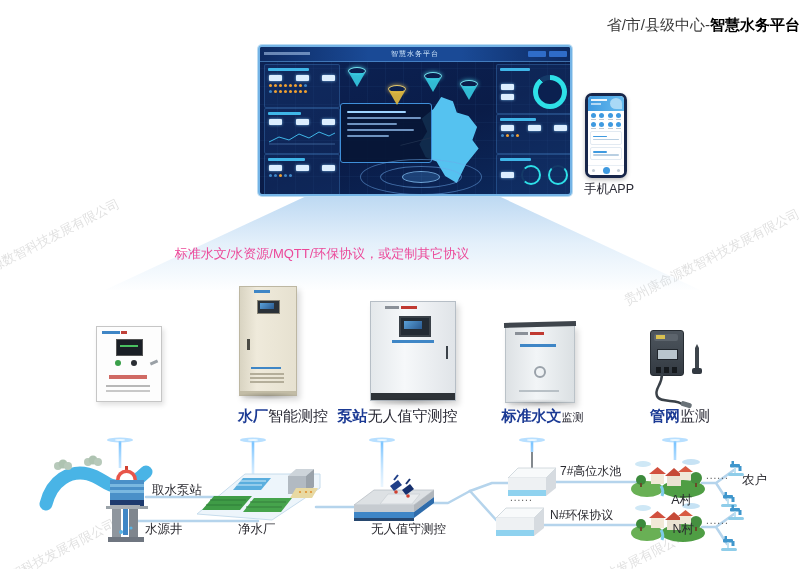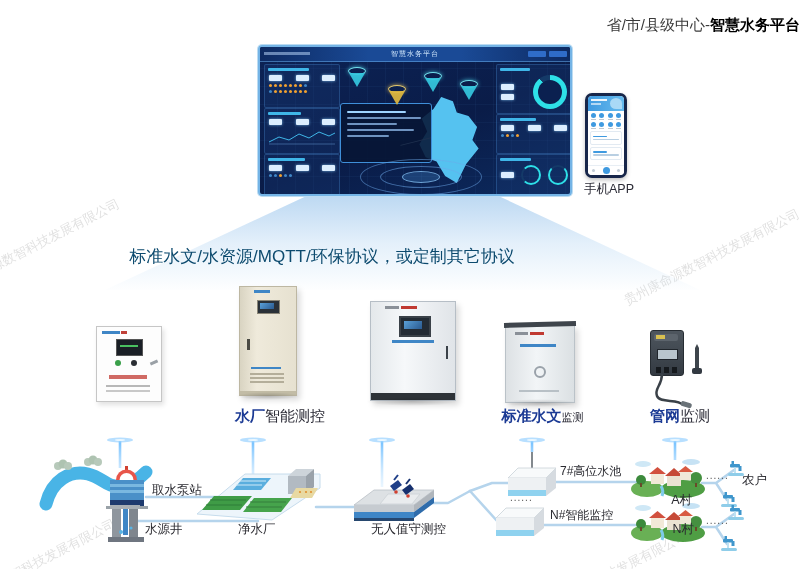--- a/index.html
+++ b/index.html
@@ -62,21 +62,21 @@
   #phone .nav .s{position:absolute;top:3px;width:3px;height:3px;border-radius:50%;background:#c2ccd6;}
 
   
   #funnel{position:absolute;left:105px;top:197px;width:595px;height:93px;
           clip-path:polygon(33.5% 0%,66.5% 0%,100% 100%,0% 100%);
           background:linear-gradient(180deg,rgba(125,180,230,.50) 0%,rgba(165,205,240,.30) 50%,rgba(225,242,252,.06) 100%);}
   #band{position:absolute;left:296px;top:202px;width:215px;height:31px;
         clip-path:polygon(10% 0,90% 0,100% 100%,0 100%);
         background:linear-gradient(180deg,#9ccaee,#c4e1f5);}
   #band .t{font-size:14.5px;font-weight:500;line-height:31px;text-align:center;color:#1f6fc0;}
-  #proto{position:absolute;left:0;top:245px;width:644px;text-align:center;font-size:17px;color:#0c4a6e;}
+  #proto{position:absolute;left:0;top:245px;width:644px;text-align:center;font-size:13px;color:#ec4899;}
 
   
   .shadow{position:absolute;border-radius:50%;background:radial-gradient(ellipse at center,rgba(0,0,0,.18),rgba(0,0,0,0) 70%);}
   .devlbl{position:absolute;top:407px;font-size:15px;white-space:nowrap;text-align:center;}
   .devlbl .b{font-weight:bold;color:#1b3a94;}
   .devlbl .r{color:#2a2a35;}
 
   
   .flbl{position:absolute;font-size:12.5px;color:#2a2a30;white-space:nowrap;}
   .dots{position:absolute;font-size:10px;color:#555;letter-spacing:1px;}
@@ -339,22 +339,25 @@
       <div class="abs" style="left:21px;top:36px;width:5px;height:6px;background:#15191d;"></div>
     </div>
     <svg class="abs" style="left:0;top:0;" width="60" height="84">
       <path d="M45,44 L45,22 L47,18 L49,22 L49,44 Z" fill="#3e454c"></path>
       <rect x="42" y="42" width="10" height="6" rx="2" fill="#333a42"></rect>
       <path d="M12,48 C12,60 4,62 7,70 C10,78 28,72 33,79" fill="none" stroke="#3a4148" stroke-width="2.5"></path>
       <rect x="31" y="76" width="11" height="5" rx="2" transform="rotate(18 36 78)" fill="#6a7278"></rect>
     </svg>
   </div>
 
-  <div class="devlbl" style="left:205px;width:120px;text-align:right;">
+  <div class="devlbl" style="left:223px;width:120px;">
     <span class="b">水厂</span><span class="r">智能测控</span>
+  </div>
+  <div class="devlbl" style="left:330px;width:135px;">
+    <span class="b">泵站</span><span class="r">无人值守测控</span>
   </div>
   <div class="devlbl" style="left:485px;width:115px;">
     <span class="b">标准水文</span><span class="r" style="font-size:11px;">监测</span>
   </div>
   <div class="devlbl" style="left:640px;width:80px;">
     <span class="b">管网</span><span class="r">监测</span>
   </div>
 
   <svg class="abs" style="left:0;top:430px;" width="800" height="139" viewBox="0 0 800 139">
     <defs>
@@ -508,21 +511,21 @@
     <use href="#faucet" x="721" y="62"></use>
     <use href="#faucet" x="728" y="75"></use>
     <use href="#faucet" x="721" y="106"></use>
   </svg>
 
   <div class="flbl" style="left:152px;top:482px;">取水泵站</div>
   <div class="flbl" style="left:145px;top:521px;">水源井</div>
   <div class="flbl" style="left:238px;top:521px;">净水厂</div>
   <div class="flbl ctr" style="left:346px;top:521px;width:100px;">无人值守测控</div>
   <div class="flbl" style="left:560px;top:463px;font-size:12px;">7#高位水池</div>
-  <div class="flbl" style="left:550px;top:507px;font-size:12px;">N#智能监控</div>
+  <div class="flbl" style="left:550px;top:507px;font-size:12px;">N#环保协议</div>
   <div class="flbl ctr" style="left:648px;top:492px;width:44px;">A村</div>
   <div class="flbl ctr" style="left:650px;top:521px;width:44px;">N村</div>
   <div class="flbl" style="left:742px;top:472px;">农户</div>
   <div class="dots" style="left:510px;top:492px;">......</div>
   <div class="dots" style="left:706px;top:470px;">......</div>
   <div class="dots" style="left:706px;top:515px;">......</div>
 
 </div>
 
 </body></html>

